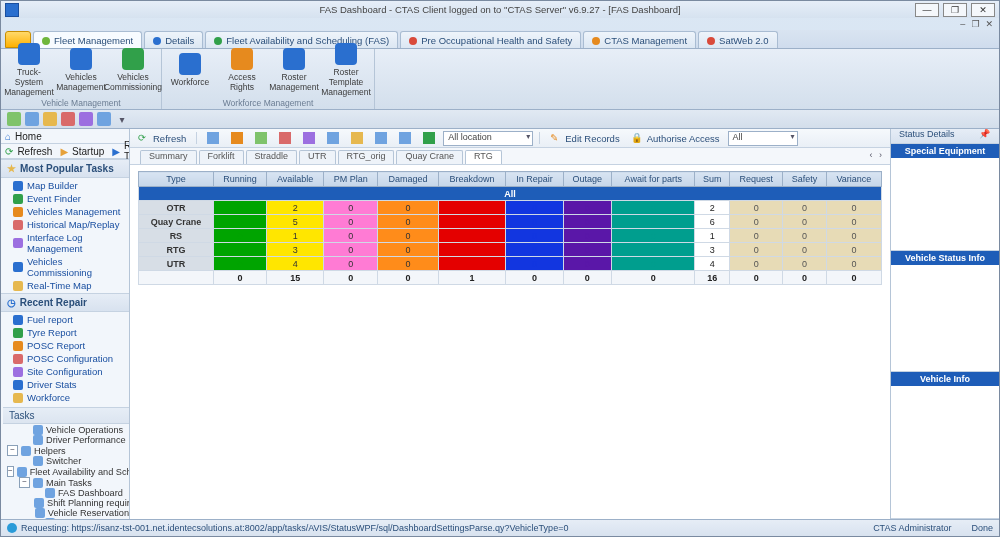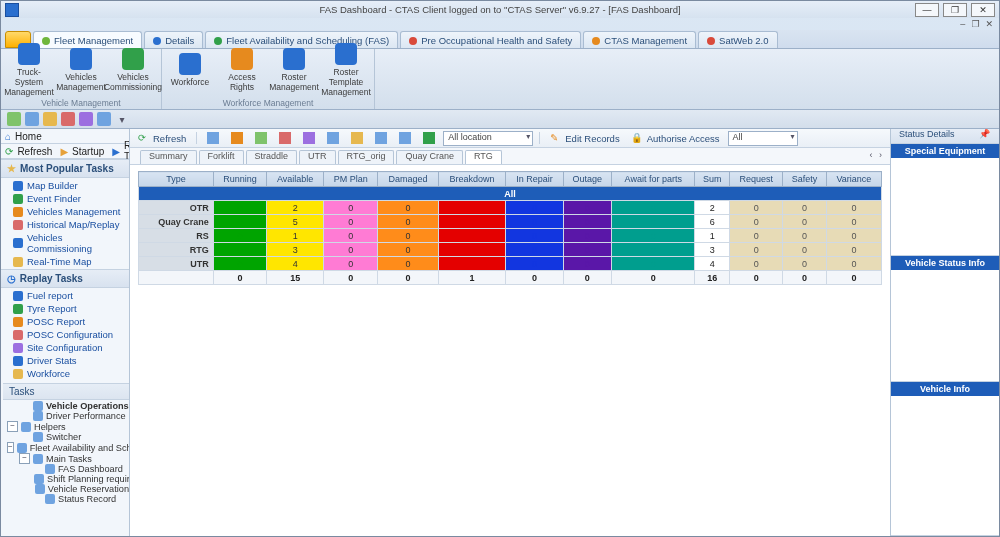--- a/index.html
+++ b/index.html
@@ -50,21 +50,21 @@
   .combo{height:13px;border:1px solid #9cb0c8;background:#fff;padding:0 14px 0 4px;position:relative;font-size:9px;color:#444}
   .combo::after{content:"▾";position:absolute;right:2px;top:0;font-size:8px;color:#556}
   .subtabs{height:16px;display:flex;align-items:flex-end;border-bottom:1px solid #c5d2e1;padding-left:10px;gap:2px;background:#f4f7fb;position:relative}
   .stab{height:13px;padding:0 8px;border:1px solid #b5c5d7;border-bottom:none;border-radius:2px 2px 0 0;background:#eef3f9;font-size:9px;color:#555}
   .stab.active{background:#fff}
   .subtabs .pager{position:absolute;right:6px;top:2px;font-size:9px;color:#556;letter-spacing:2px}
   .grid-wrap{flex:1;overflow:auto;padding:6px 8px}
   table.grid{border-collapse:collapse;width:100%;font-size:9px}
   .grid th{background:linear-gradient(#d8e4f2,#c6d6e9);border:1px solid #9cb0c8;padding:2px 4px;color:#2b4f7a;font-weight:normal;text-align:center}
   .grid td{border:1px solid #cfd9e5;text-align:center;padding:1px 4px;height:11px}
-  .grid td.rowhdr{text-align:right;background:#d7dee6;color:#333;font-weight:bold;}
+  .grid td.rowhdr{text-align:center;background:#d7dee6;color:#333;font-weight:bold;}
   .allrow td{background:#1e5db8;color:#fff;font-weight:bold;text-align:center}
   .totrow td{background:#f3f6fa;font-weight:bold}
   
   .c-green{background:#00a400;color:#00a400}
   .c-yellow{background:#ffe600;color:#333}
   .c-pink{background:#ff7bd4;color:#333}
   .c-orange{background:#ff8c1a;color:#333}
   .c-red{background:#e40000;color:#e40000}
   .c-blue{background:#1236e0;color:#1236e0}
   .c-purple{background:#5a17a8;color:#5a17a8}
@@ -210,32 +210,36 @@
           </div>
           <div class="nav-item">
             <span class="ticon" style="background:#e68a1e;border-radius:2px"></span>
             <span>Vehicles Management</span>
           </div>
           <div class="nav-item">
             <span class="ticon" style="background:#d96a6a;border-radius:2px"></span>
             <span>Historical Map/Replay</span>
           </div>
           <div class="nav-item">
+            <span class="ticon" style="background:#9c6fe0;border-radius:2px"></span>
+            <span>Interface Log Management</span>
+          </div>
+          <div class="nav-item">
             <span class="ticon" style="background:#2a6fcf;border-radius:2px"></span>
             <span>Vehicles Commissioning</span>
           </div>
           <div class="nav-item">
             <span class="ticon" style="background:#e6b84f;border-radius:2px"></span>
             <span>Real-Time Map</span>
           </div>
         </div>
 
       <div class="nav-sec">
         <span style="color:#2a6fcf">◷</span>
-        <span>Replay Tasks</span>
+        <span>Recent Repair</span>
       </div>
       <div class="nav-list" id="nav-recent">
           <div class="nav-item">
             <span class="ticon" style="background:#2a6fcf;border-radius:2px"></span>
             <span>Fuel report</span>
           </div>
           <div class="nav-item">
             <span class="ticon" style="background:#31a04a;border-radius:2px"></span>
             <span>Tyre Report</span>
           </div>
@@ -257,21 +261,21 @@
           </div>
           <div class="nav-item">
             <span class="ticon" style="background:#e6b84f;border-radius:2px"></span>
             <span>Workforce</span>
           </div>
         </div>
 
       <div class="tree">
         <div class="tlabel">Tasks</div>
         <div id="tree-body">
-            <div class="tnode" style="padding-left: 16px; font-weight: bold;">
+            <div class="tnode" style="padding-left: 16px;">
               <span style="width:11px;display:inline-block"></span>
               <span class="ticon" style="background:#6fa3e0;border-radius:2px"></span>
               <span>Vehicle Operations</span>
             </div>
             <div class="tnode" style="padding-left: 16px;">
               <span style="width:11px;display:inline-block"></span>
               <span class="ticon" style="background:#6fa3e0;border-radius:2px"></span>
               <span>Driver Performance</span>
             </div>
             <div class="tnode" style="padding-left: 4px;">
@@ -502,13 +506,23 @@
       </div>
       <div class="panel-title">Special Equipment</div>
       <div class="panel-body" style="flex:1.4"></div>
       <div class="panel-title">Vehicle Status Info</div>
       <div class="panel-body" style="flex:1.6"></div>
       <div class="panel-title">Vehicle Info</div>
       <div class="panel-body" style="flex:2"></div>
     </div>
   </div>
 
+  <div class="status">
+    <div class="left">
+      <div class="sicon"></div>
+      <span>Requesting: https://isanz-tst-001.net.identecsolutions.at:8002/app/tasks/AVIS/StatusWPF/sql/DashboardSettingsParse.qy?VehicleType=0</span>
+    </div>
+    <div style="display:flex;gap:20px">
+      <span>CTAS Administrator</span>
+      <span>Done</span>
+    </div>
+  </div>
 </div>
 
 </body></html>

